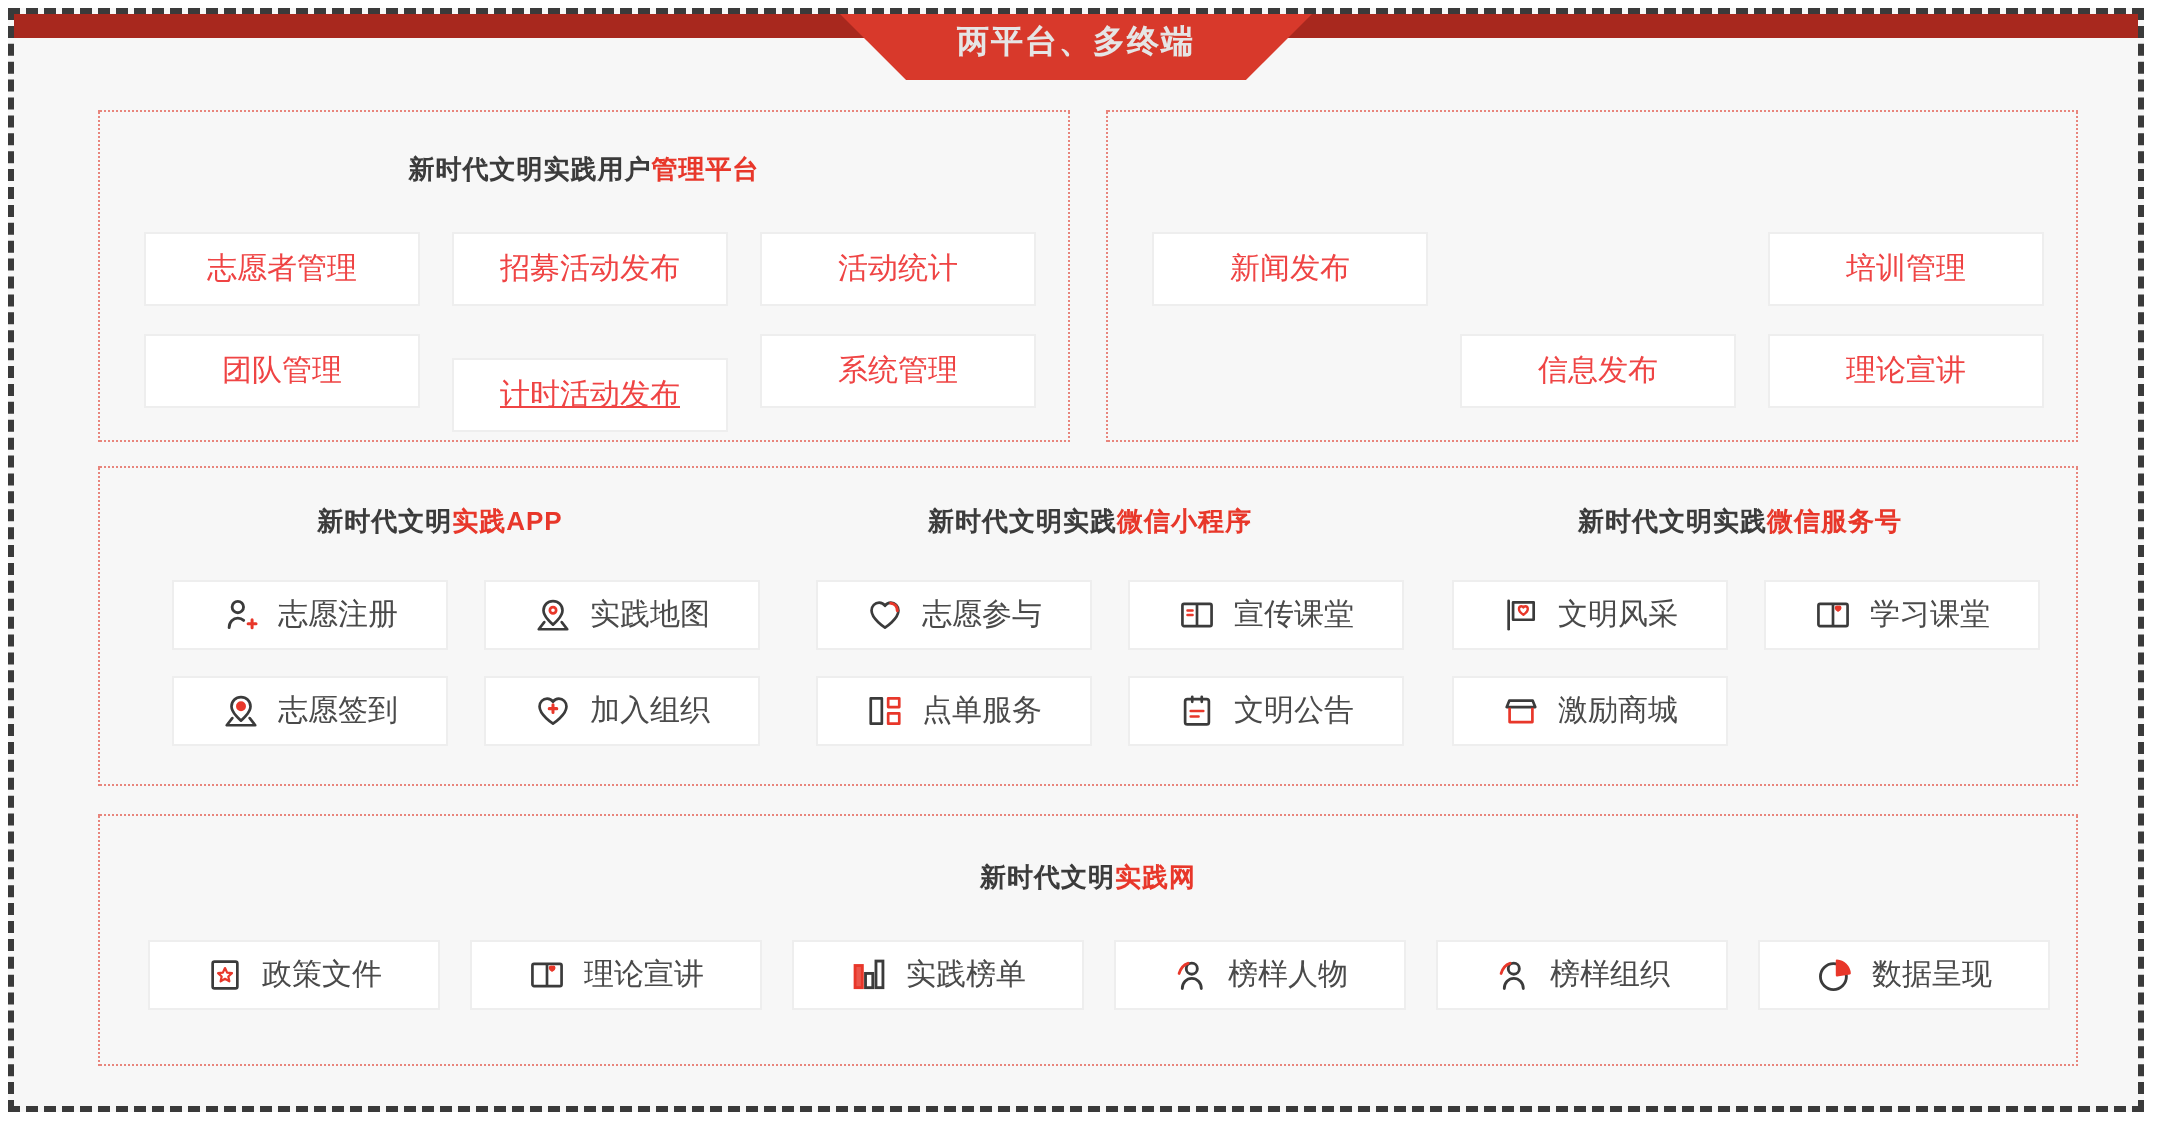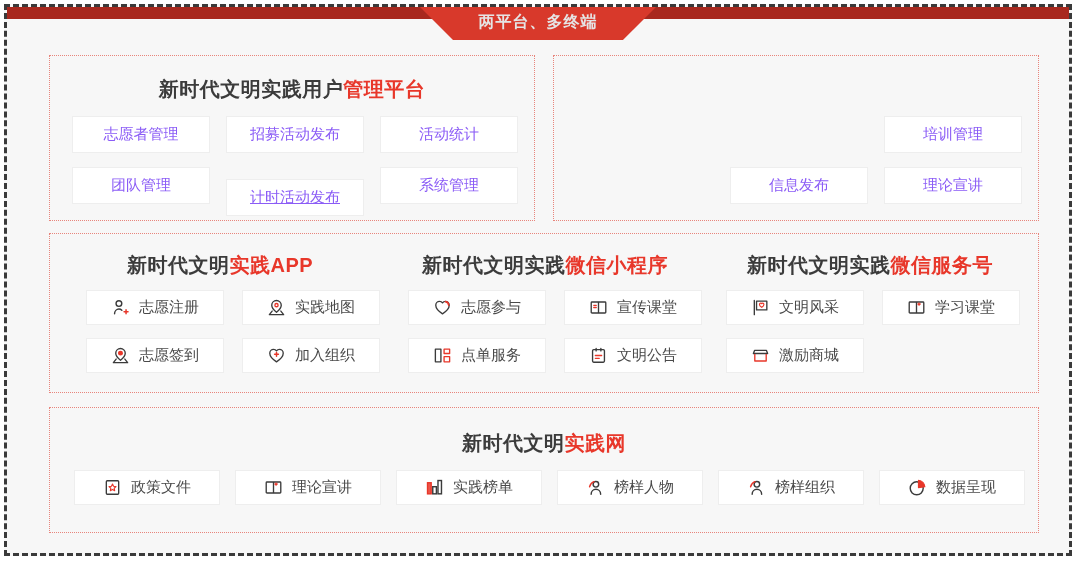--- a/index.html
+++ b/index.html
@@ -60,34 +60,34 @@
   
   .panel {
     position: absolute;
     box-sizing: border-box;
     border: 1px dotted #e8857c;
     background: #f7f7f7;
   }
 
   .panel-title {
     text-align: center;
-    font-size: 20px;
+    font-size: 13px;
     font-weight: bold;
     color: #3b3b3b;
     letter-spacing: 0.5px;
     white-space: nowrap;
   }
   .panel-title .hl { color: #e8372a; }
 
   
   .tile {
     box-sizing: border-box;
     background: #ffffff;
     border: 1px solid #eeeeee;
-    color: #8b5cf6;
+    color: #ef4444;
     font-size: 15px;
     text-align: center;
     display: flex;
     align-items: center;
     justify-content: center;
     white-space: nowrap;
   }
 
   
   .itile {
@@ -132,20 +132,21 @@
     <div class="tile" style="position:absolute; left:176px; top:60px;  width:138px; height:37px;">招募活动发布</div>
     <div class="tile" style="position:absolute; left:330px; top:60px;  width:138px; height:37px;">活动统计</div>
 
     <div class="tile" style="position:absolute; left:22px;  top:111px; width:138px; height:37px;">团队管理</div>
     <div class="tile" style="position:absolute; left:176px; top:123px; width:138px; height:37px;text-decoration:underline;">计时活动发布</div>
     <div class="tile" style="position:absolute; left:330px; top:111px; width:138px; height:37px;">系统管理</div>
   </div>
 
   <div class="panel" style="left:546px; top:48px; width:486px; height:166px;">
 
+    <div class="tile" style="position:absolute; left:22px;  top:60px;  width:138px; height:37px;">新闻发布</div>
     <div class="tile" style="position:absolute; left:330px; top:60px;  width:138px; height:37px;">培训管理</div>
 
     <div class="tile" style="position:absolute; left:176px; top:111px; width:138px; height:37px;">信息发布</div>
     <div class="tile" style="position:absolute; left:330px; top:111px; width:138px; height:37px;">理论宣讲</div>
   </div>
 
   <div class="panel" style="left:42px; top:400px; width:990px; height:126px;">
     <div class="panel-title" style="position:absolute; left:0; top:22px; width:100%;">
       <span>新时代文明</span><span class="hl">实践网</span>
     </div>

